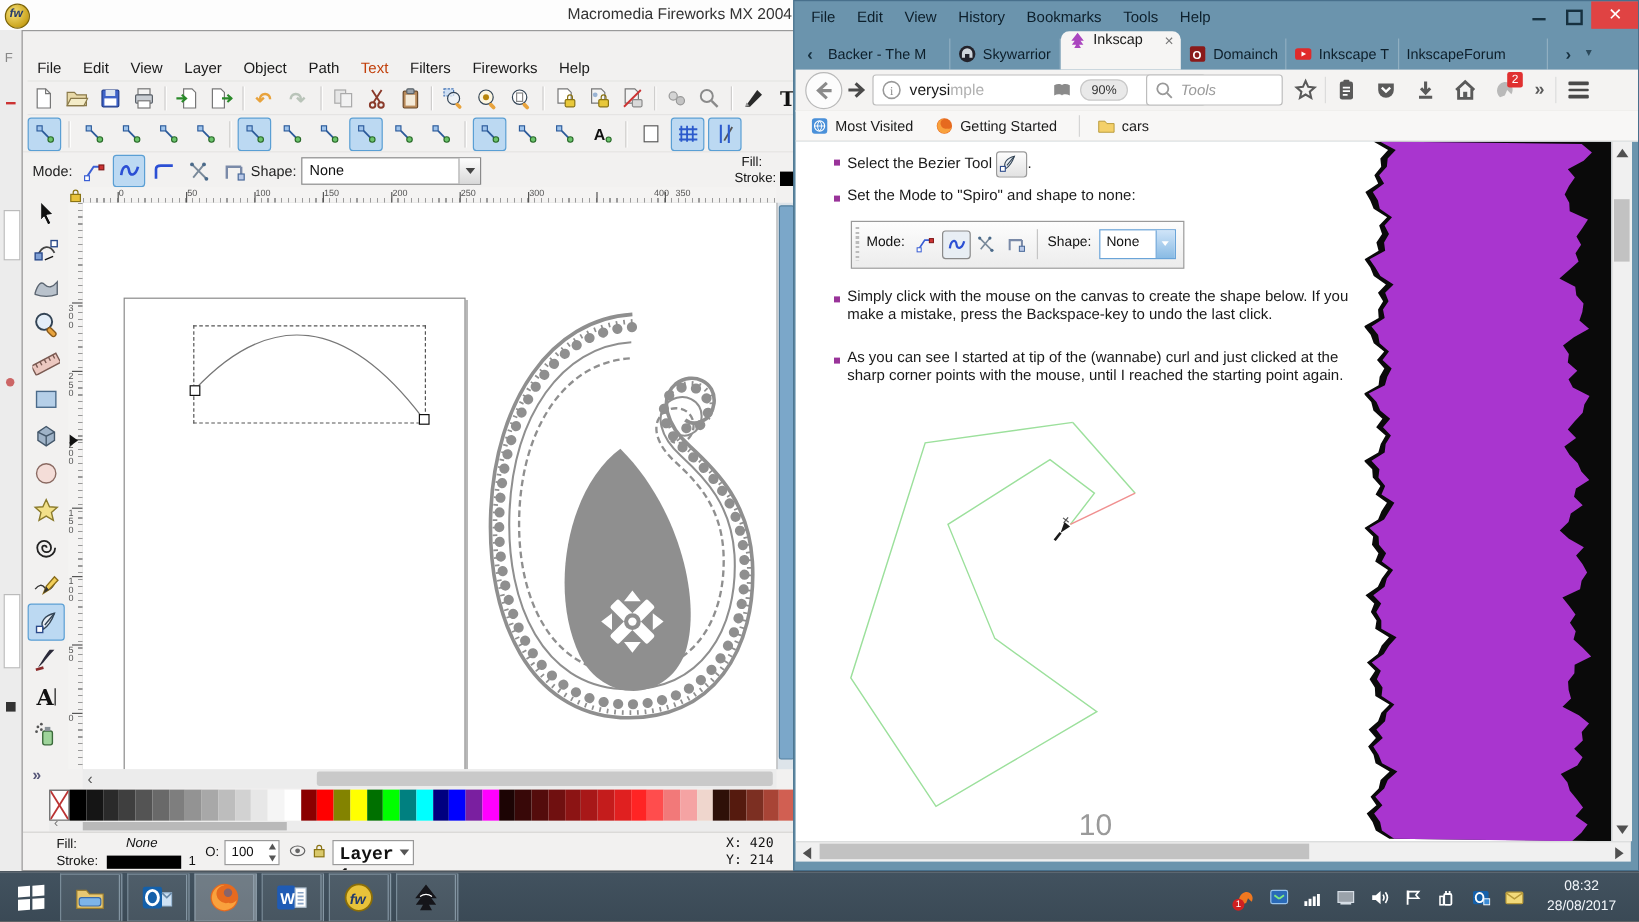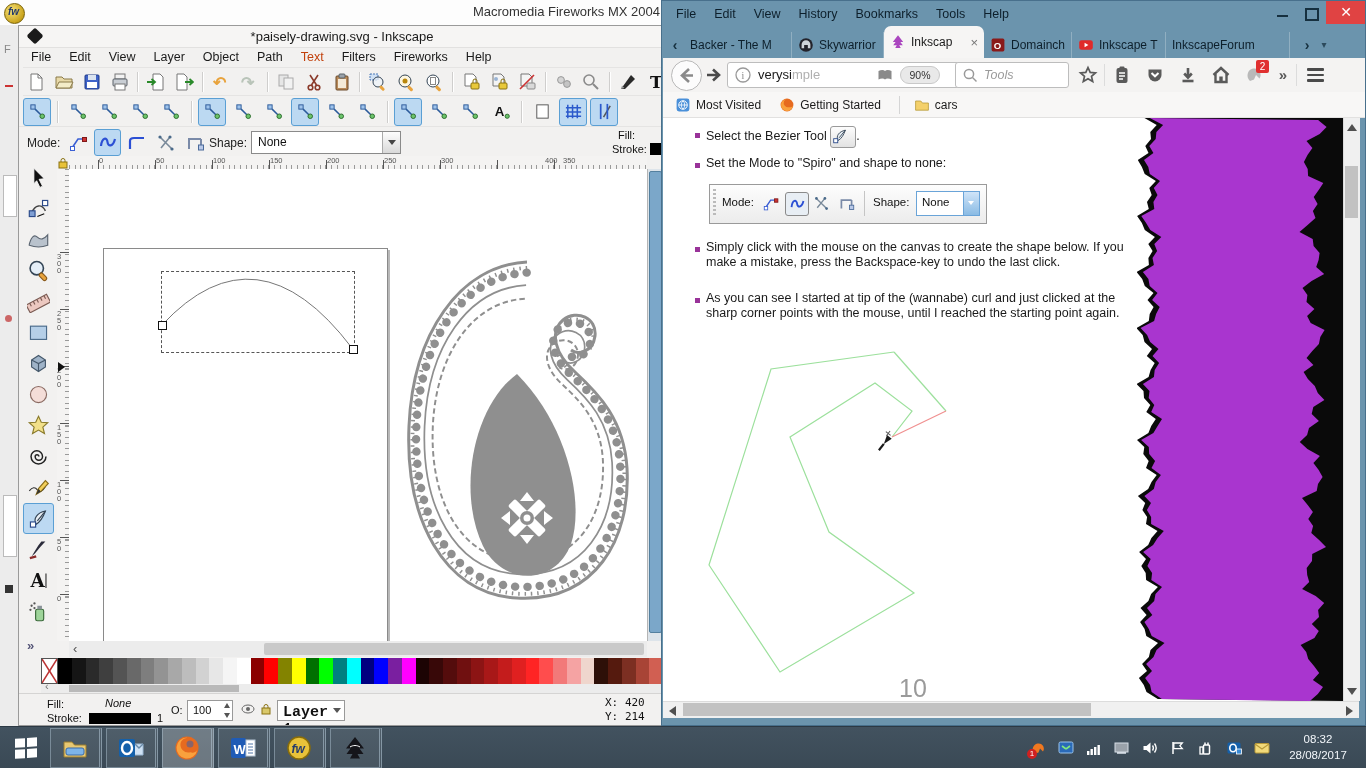--- a/index.html
+++ b/index.html
@@ -22,24 +22,20 @@
     <div class="abs" style="left:4px;top:18px;color:#888;font-size:11px;">F</div>
     <div class="abs" style="left:5px;top:60px;width:8px;height:2px;background:#c33;"></div>
     <div class="abs" style="left:3px;top:150px;width:12px;height:40px;background:#fff;border:1px solid #bbb;"></div>
     <div class="abs" style="left:5px;top:290px;width:7px;height:7px;background:#c66;border-radius:50%;"></div>
     <div class="abs" style="left:3px;top:470px;width:12px;height:60px;background:#fff;border:1px solid #bbb;"></div>
     <div class="abs" style="left:5px;top:560px;width:8px;height:8px;background:#333;"></div>
   </div>
 
   <div class="abs" style="left:18px;top:25px;width:648px;height:701px;background:#f2f1f0;border:1px solid #9a9a9a;box-sizing:border-box;overflow:hidden;">
 
-    <div class="abs" style="left:0;top:0;width:100%;height:21px;background:#f6f5f4;border-bottom:1px solid #e2e1e0;">
-      <div class="abs" style="left:10px;top:4px;width:12px;height:12px;background:#1a1a1a;transform:rotate(45deg);border-radius:2px;"></div>
-      <div class="abs" style="left:0;top:3px;width:100%;text-align:center;font-size:13px;color:#1a1a1a;">*paisely-drawing.svg - Inkscape</div>
-    </div>
 
     <div id="ink-menus" style="position:absolute;left:4px;top:21px;width:100%;height:20px;display:flex;gap:2px;align-items:center;">
         <div style="position: relative; padding: 2px 8px; font-size: 12.5px; color: rgb(26, 26, 26);">File</div>
         <div style="position: relative; padding: 2px 8px; font-size: 12.5px; color: rgb(26, 26, 26);">Edit</div>
         <div style="position: relative; padding: 2px 8px; font-size: 12.5px; color: rgb(26, 26, 26);">View</div>
         <div style="position: relative; padding: 2px 8px; font-size: 12.5px; color: rgb(26, 26, 26);">Layer</div>
         <div style="position: relative; padding: 2px 8px; font-size: 12.5px; color: rgb(26, 26, 26);">Object</div>
         <div style="position: relative; padding: 2px 8px; font-size: 12.5px; color: rgb(26, 26, 26);">Path</div>
         <div style="position: relative; padding: 2px 8px; font-size: 12.5px; color: #c2410c;">Text</div>
         <div style="position: relative; padding: 2px 8px; font-size: 12.5px; color: rgb(26, 26, 26);">Filters</div>
@@ -666,21 +662,21 @@
         <div style="position: relative; width: 108px; height: 26px; display: flex; align-items: center; padding: 0px 6px; box-sizing: border-box; overflow: hidden; border-right: 1px solid rgba(255, 255, 255, 0.25);">
           <div style="position: relative; font-size: 12px; color: rgb(13, 31, 43); white-space: nowrap; overflow: hidden; flex: 1 1 0%;">Backer - The M</div>
         </div>
         <div style="position: relative; width: 92px; height: 26px; display: flex; align-items: center; padding: 0px 6px; box-sizing: border-box; overflow: hidden; border-right: 1px solid rgba(255, 255, 255, 0.25);">
           <div style="position: relative; width: 16px; height: 16px; margin-right: 5px; flex: 0 0 auto;"><svg width="16" height="16" viewBox="0 0 20 20">
               <circle cx="10" cy="10" r="8.5" fill="#23232b"></circle>
               <path d="M10 4 a5.5 5.5 0 0 1 5.5 5.5 V14 h-3.2 v-4 h-4.6 v4 H4.5 V9.5 A5.5 5.5 0 0 1 10 4" fill="#cfd4da"></path>
             </svg></div>
           <div style="position: relative; font-size: 12px; color: rgb(13, 31, 43); white-space: nowrap; overflow: hidden; flex: 1 1 0%;">Skywarrior</div>
         </div>
-        <div style="position: relative; width: 100px; height: 32px; display: flex; align-items: center; padding: 12px 6px; box-sizing: border-box; overflow: hidden; background: rgb(246, 245, 244); border-radius: 7px 7px 0px 0px;">
+        <div style="position: relative; width: 100px; height: 32px; display: flex; align-items: flex-start; padding: 0px 6px; box-sizing: border-box; overflow: hidden; background: rgb(246, 245, 244); border-radius: 7px 7px 0px 0px;">
           <div style="position: relative; width: 16px; height: 16px; margin-right: 5px; flex: 0 0 auto;"><svg width="16" height="16" viewBox="0 0 20 20">
               <path d="M10 1.5 L16.5 10 L13 10 L16 14 L11.5 14 L13.5 17.5 L6.5 17.5 L8.5 14 L4 14 L7 10 L3.5 10 Z" fill="#aa46bf"></path>
             </svg></div>
           <div style="position: relative; font-size: 12px; color: rgb(26, 26, 26); white-space: nowrap; overflow: hidden; flex: 1 1 0%;">Inkscap</div>
           <div style="position: relative; font-size: 13px; color: rgb(119, 119, 119); margin-left: 4px;">×</div>
         </div>
         <div style="position: relative; width: 88px; height: 26px; display: flex; align-items: center; padding: 0px 6px; box-sizing: border-box; overflow: hidden; border-right: 1px solid rgba(255, 255, 255, 0.25);">
           <div style="position: relative; width: 16px; height: 16px; margin-right: 5px; flex: 0 0 auto;"><svg width="16" height="16" viewBox="0 0 20 20">
               <rect x="2" y="2" width="16" height="16" rx="2" fill="#8a1a1a"></rect>
               <text x="4.8" y="14.8" font-size="12" fill="#fff" font-weight="bold">O</text>

